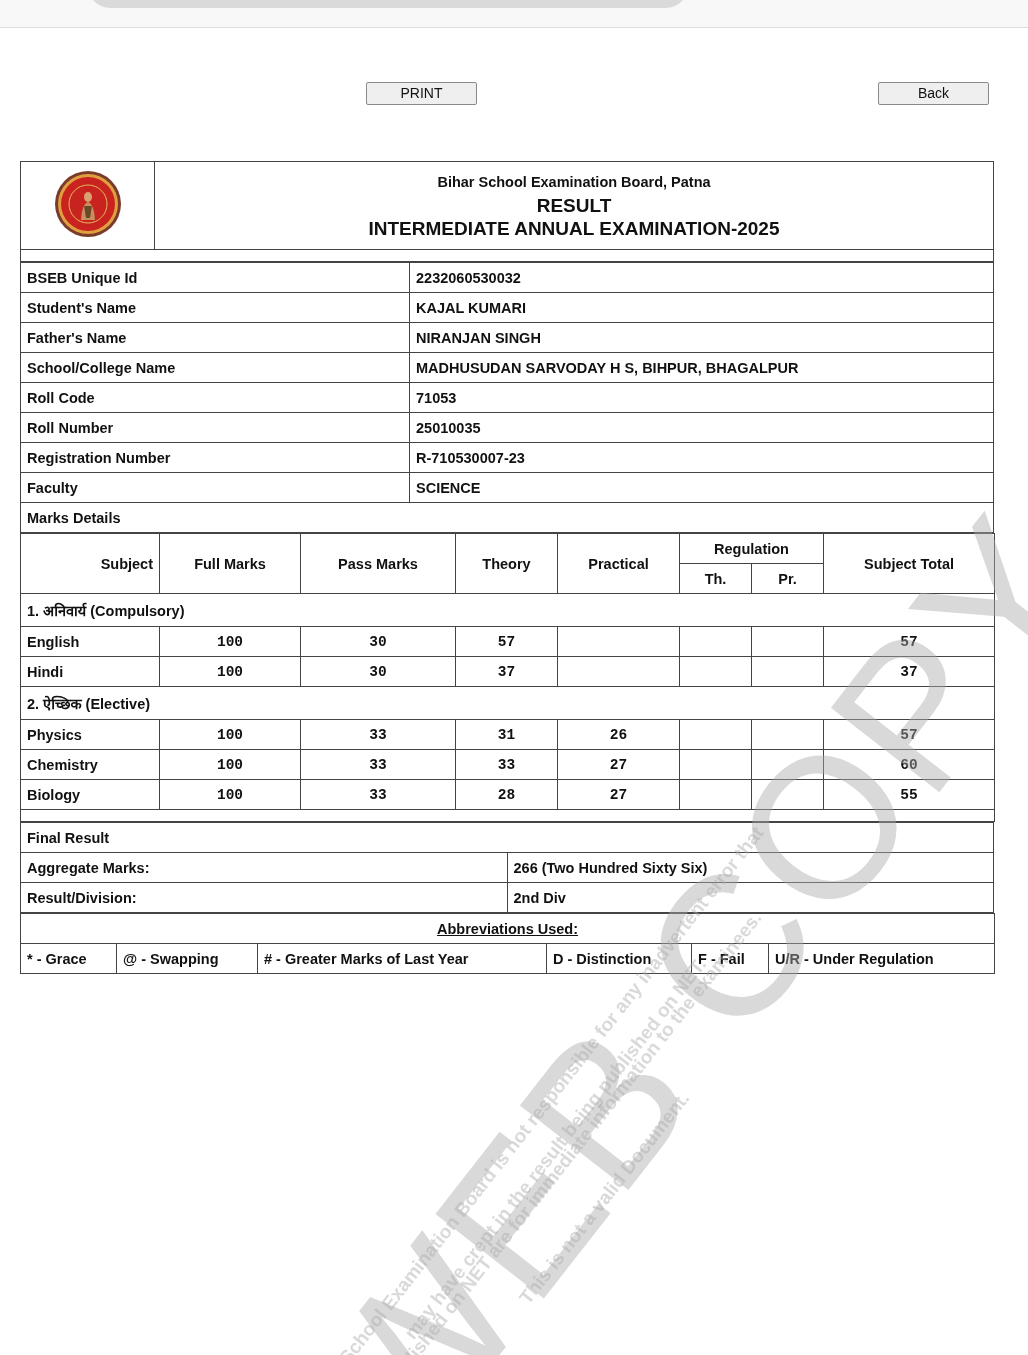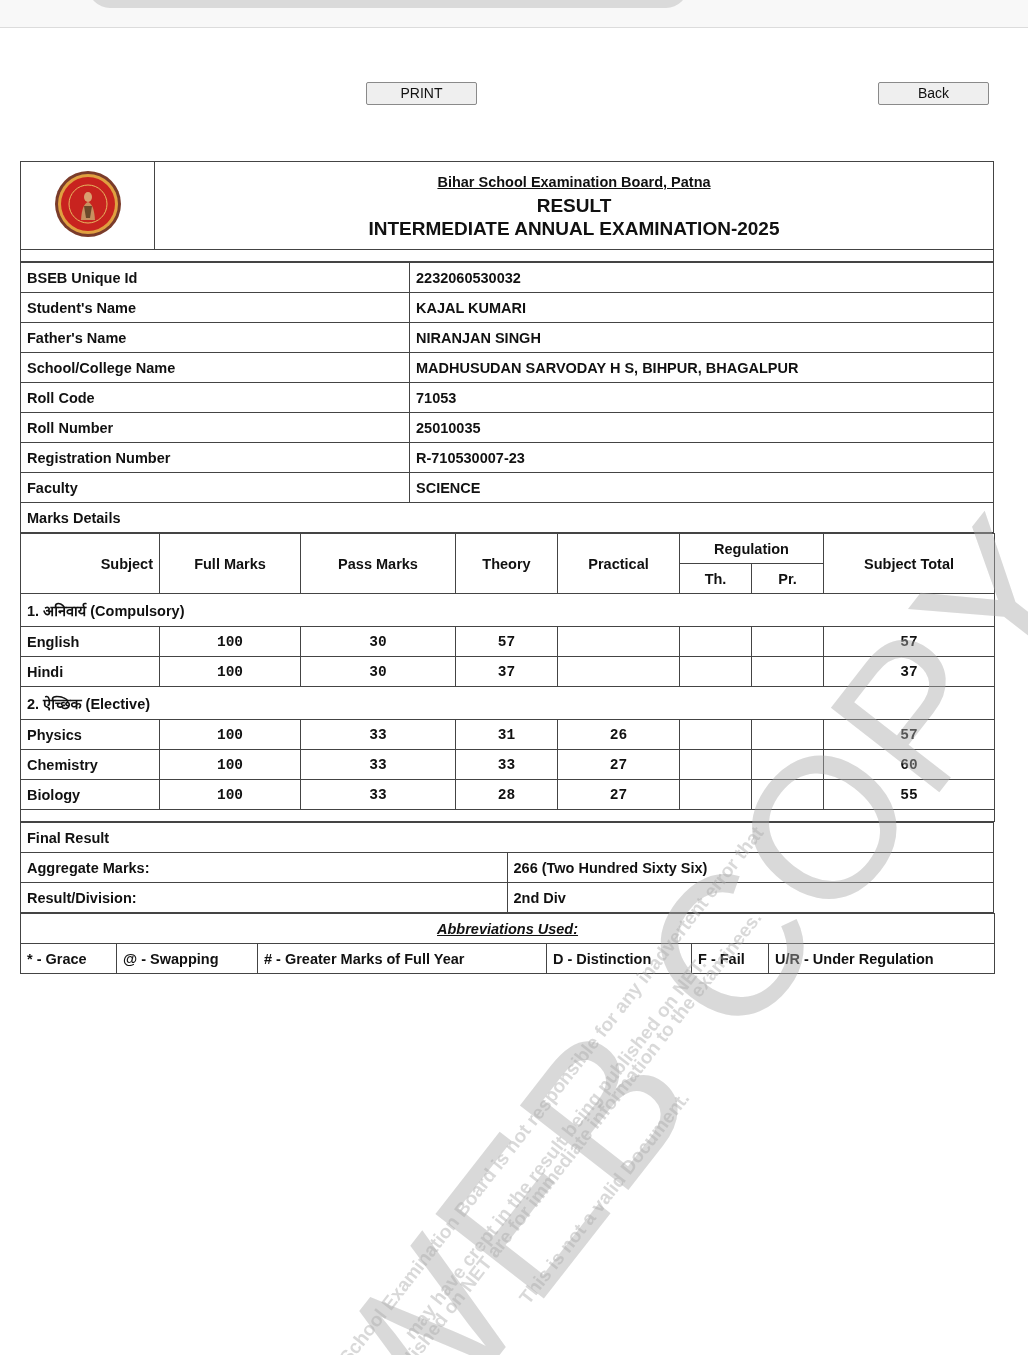--- a/index.html
+++ b/index.html
@@ -28,30 +28,30 @@
   .btn-back { left: 878px; }
 
   .doc { position: absolute; left: 20px; top: 161px; width: 974px; }
   table { border-collapse: collapse; width: 974px; table-layout: fixed; }
   td, th {
     border: 1px solid #444; font-size: 14.5px; font-weight: bold;
     padding: 0 6px; height: 30px; vertical-align: middle;
   }
   .hdr-logo { width: 134px; height: 88px; text-align: center; padding: 0; }
   .hdr-title { text-align: center; padding: 0; }
-  .hdr-title .l1 { font-size: 14.5px; margin-top: 2px; text-decoration: underline; }
+  .hdr-title .l1 { font-size: 14.5px; margin-top: 2px; }
   .hdr-title .l2 { font-size: 19px; margin-top: 5px; }
   .hdr-title .l3 { font-size: 19px; margin-top: 1px; }
   .gap td { height: 12px; padding: 0; }
   .c { text-align: center; font-family: Liberation Mono, monospace; }
   .info td.k { width: 389px; }
   .marks th { font-weight: bold; text-align: center; }
   .marks th.left { text-align: right; }
   .sect td { height: 33px; }
-  .abbr-title { text-align: center; text-decoration: underline; font-style: italic; }
+  .abbr-title { text-align: center; text-decoration: underline; }
 
   .watermark {
     position: absolute; left: 0; top: 0; width: 1028px; height: 1355px;
     pointer-events: none; overflow: hidden;
   }
   .wm-big {
     position: absolute; left: 150px; top: 1010px;
     font-family: "Liberation Sans", sans-serif; font-size: 200px; font-weight: normal;
     color: rgba(170,170,170,0.45); transform: rotate(-52deg); transform-origin: left top;
     white-space: nowrap; letter-spacing: 4px;
@@ -253,21 +253,21 @@
         <col style="width:77px">
         <col style="width:226px">
     </colgroup>
     <tbody>
         <tr>
           <td colspan="6" class="abbr-title">Abbreviations Used:</td>
         </tr>
     <tr>
       <td>* - Grace</td>
       <td>@ - Swapping</td>
-      <td># - Greater Marks of Full Year</td>
+      <td># - Greater Marks of Last Year</td>
       <td>D - Distinction</td>
       <td>F - Fail</td>
       <td>U/R - Under Regulation</td>
     </tr>
   </tbody>
     </table>
 </div>
 
 <div class="watermark">
   <div class="wm-big" style="left:270px; top:1350px;">WEB COPY</div>

